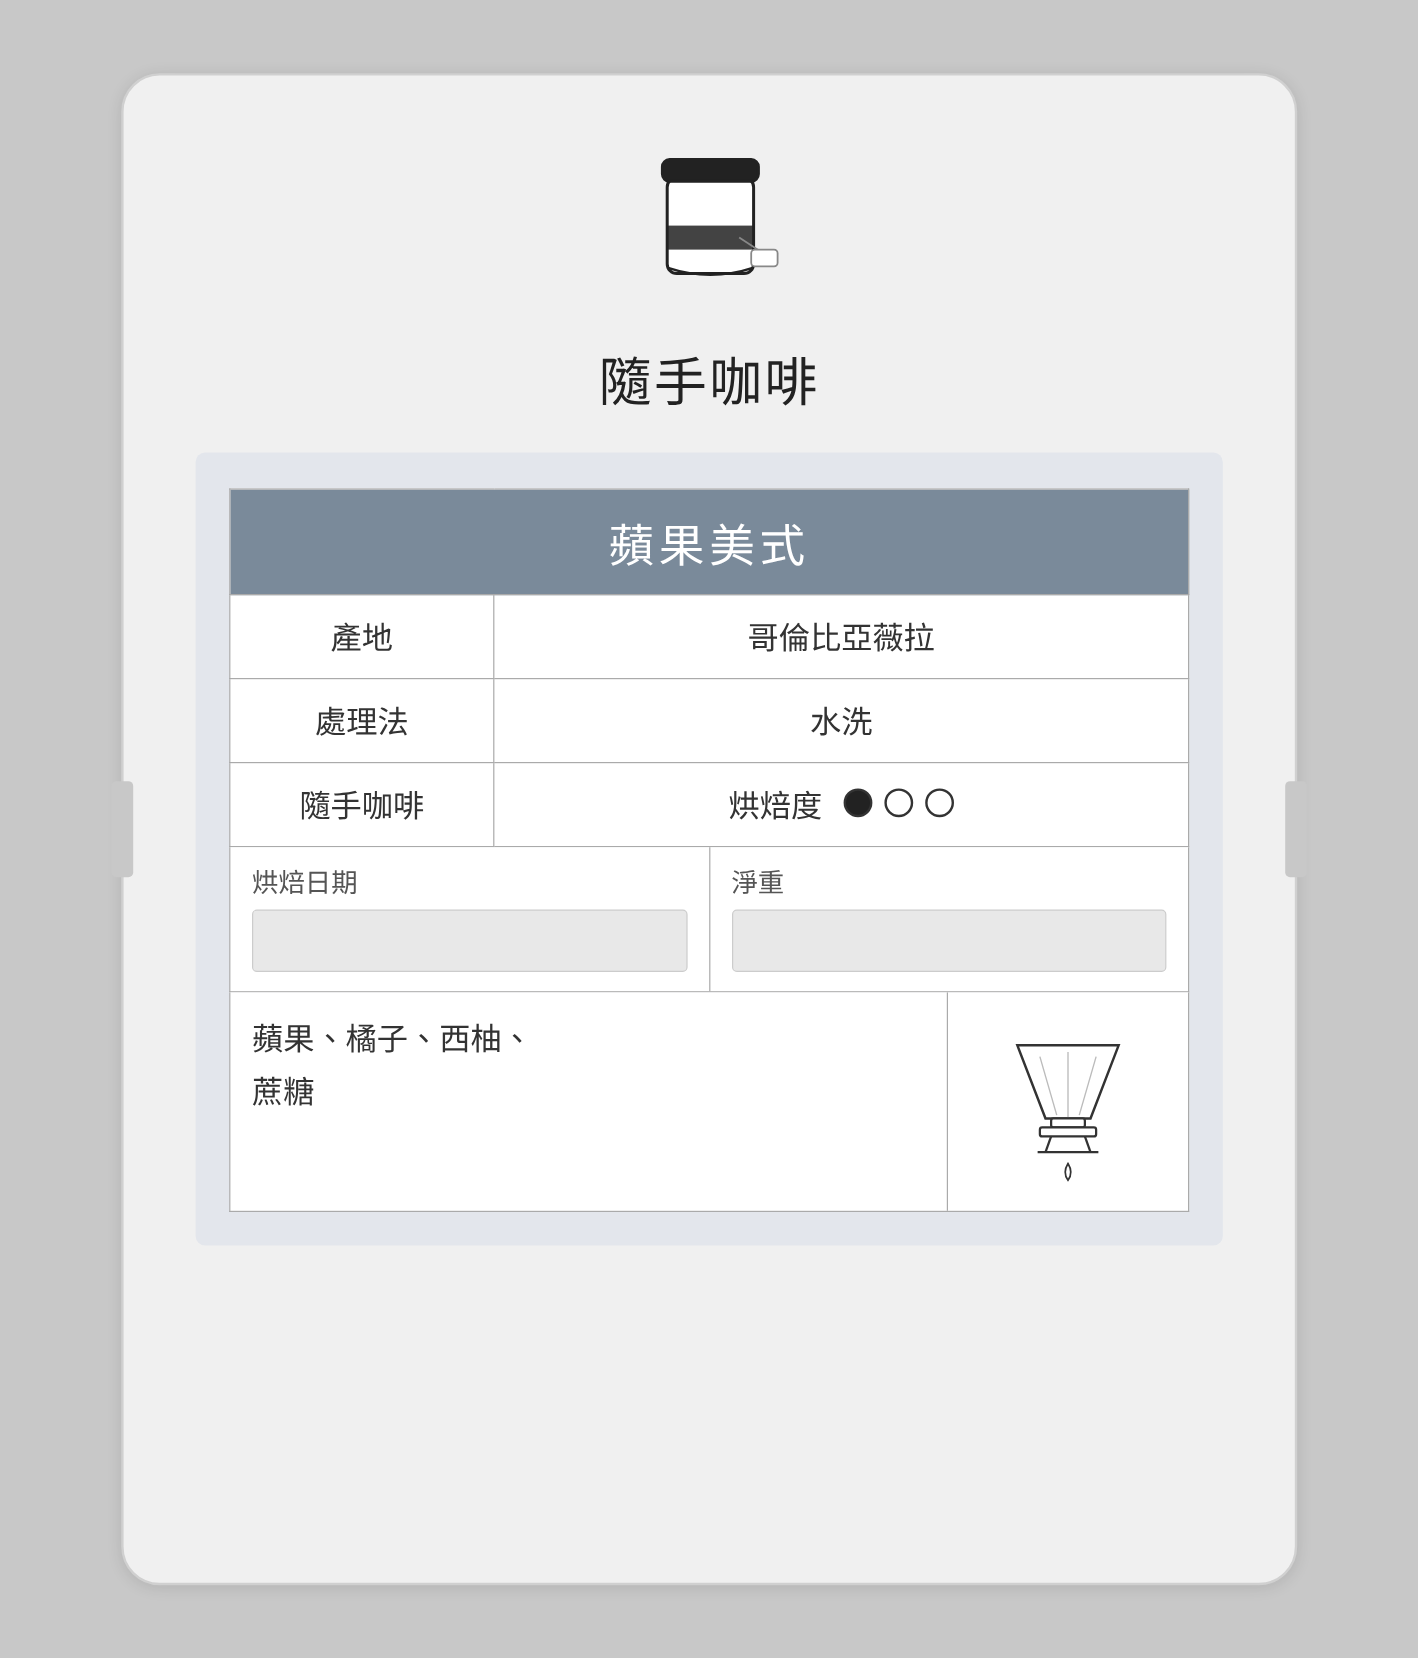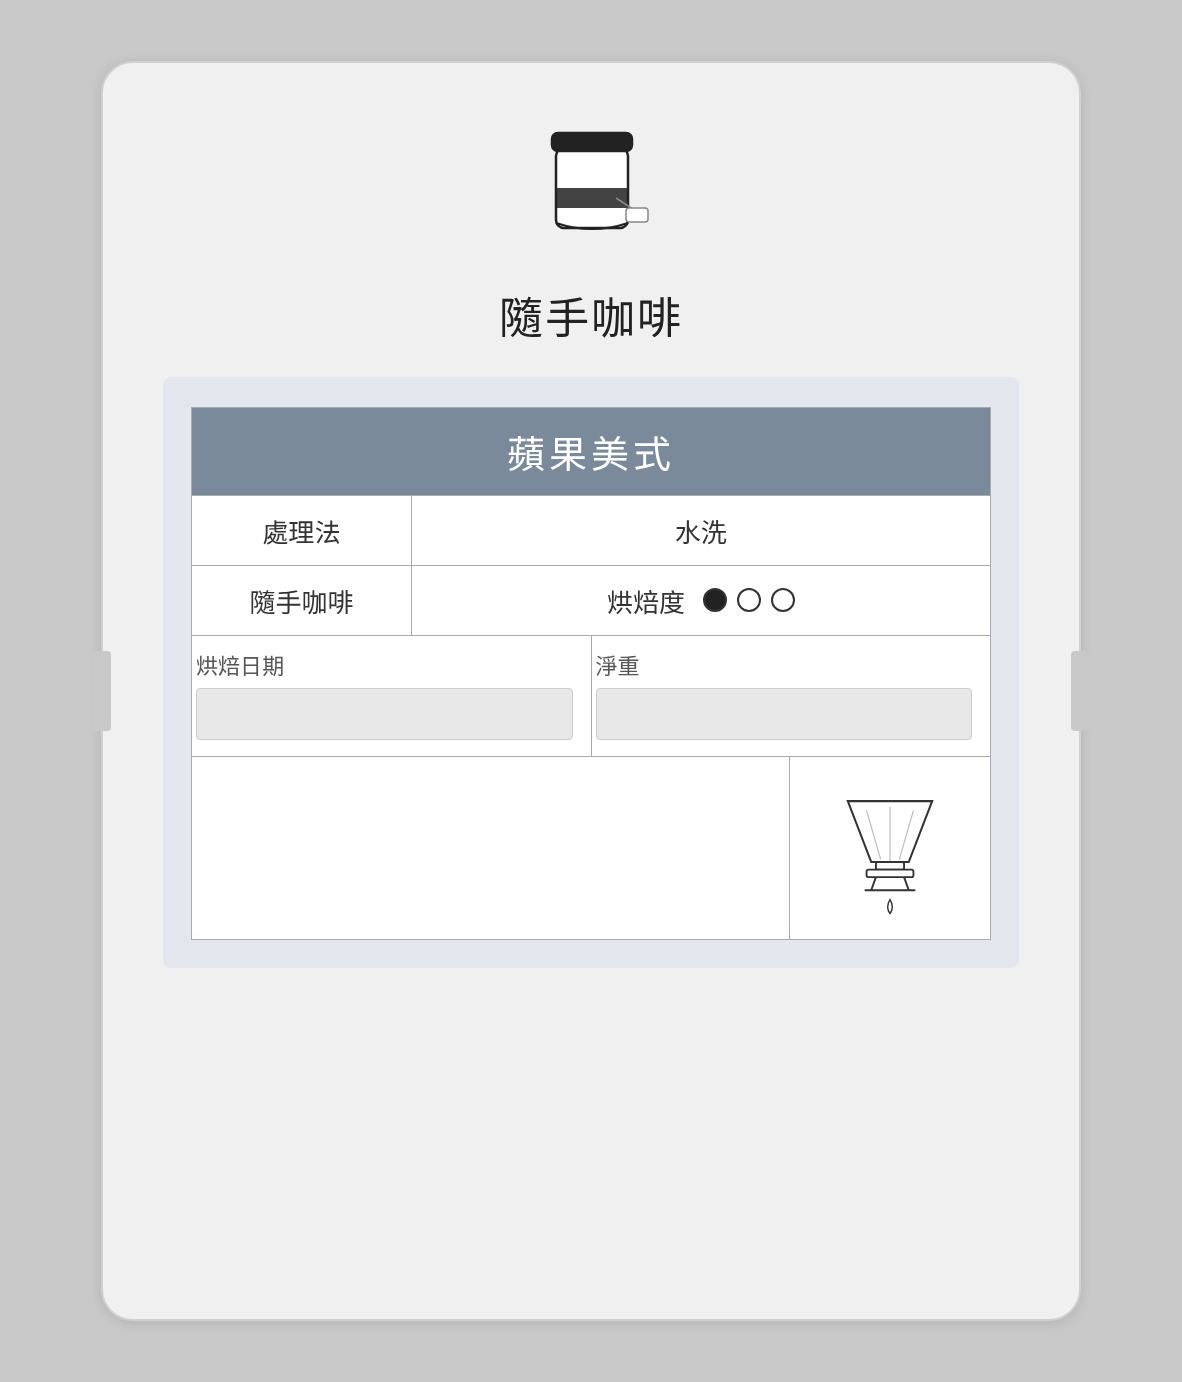--- a/index.html
+++ b/index.html
@@ -154,21 +154,21 @@
       background: #fff;
       display: flex;
       flex-direction: row;
       border-left: 1.5px solid #aaa;
       border-right: 1.5px solid #aaa;
       border-bottom: 1.5px solid #aaa;
     }
 
     .dw-cell {
       flex: 1;
-      padding: 12px 18px 16px 4px;
+      padding: 12px 18px 16px 18px;
       border-right: 1.5px solid #aaa;
     }
     .dw-cell:last-child {
       border-right: none;
     }
 
     .dw-label {
       font-size: 22px;
       color: #555;
       margin-bottom: 8px;
@@ -253,20 +253,24 @@
   <div class="content-area">
 
 
     <table class="info-table">
       <tbody>
 
         <tr class="header-row">
           <td colspan="2">蘋果美式</td>
         </tr>
 
+        <tr>
+          <td class="label-cell">產地</td>
+          <td class="value-cell">哥倫比亞薇拉</td>
+        </tr>
 
         <tr>
           <td class="label-cell">處理法</td>
           <td class="value-cell">水洗</td>
         </tr>
 
         <tr>
           <td class="label-cell">隨手咖啡</td>
           <td class="value-cell">
             <span>烘焙度</span>
@@ -286,20 +290,21 @@
         <div class="dw-input-box"></div>
       </div>
       <div class="dw-cell">
         <div class="dw-label">淨重</div>
         <div class="dw-input-box"></div>
       </div>
     </div>
 
     <div class="flavor-row">
       <div class="flavor-cell">
+        <div class="flavor-text">蘋果、橘子、西柚、<br>蔗糖</div>
       </div>
 
       <div class="dripper-cell">
         <svg class="dripper-svg" viewBox="0 0 130 160" fill="none" xmlns="http://www.w3.org/2000/svg">
 
           <path d="M20 30 L110 30 L85 95 L45 95 Z" stroke="#333" stroke-width="2.2" fill="white"></path>
 
           <line x1="40" y1="40" x2="55" y2="92" stroke="#bbb" stroke-width="1.2"></line>
           <line x1="65" y1="36" x2="65" y2="94" stroke="#bbb" stroke-width="1.2"></line>
           <line x1="90" y1="40" x2="75" y2="92" stroke="#bbb" stroke-width="1.2"></line>

